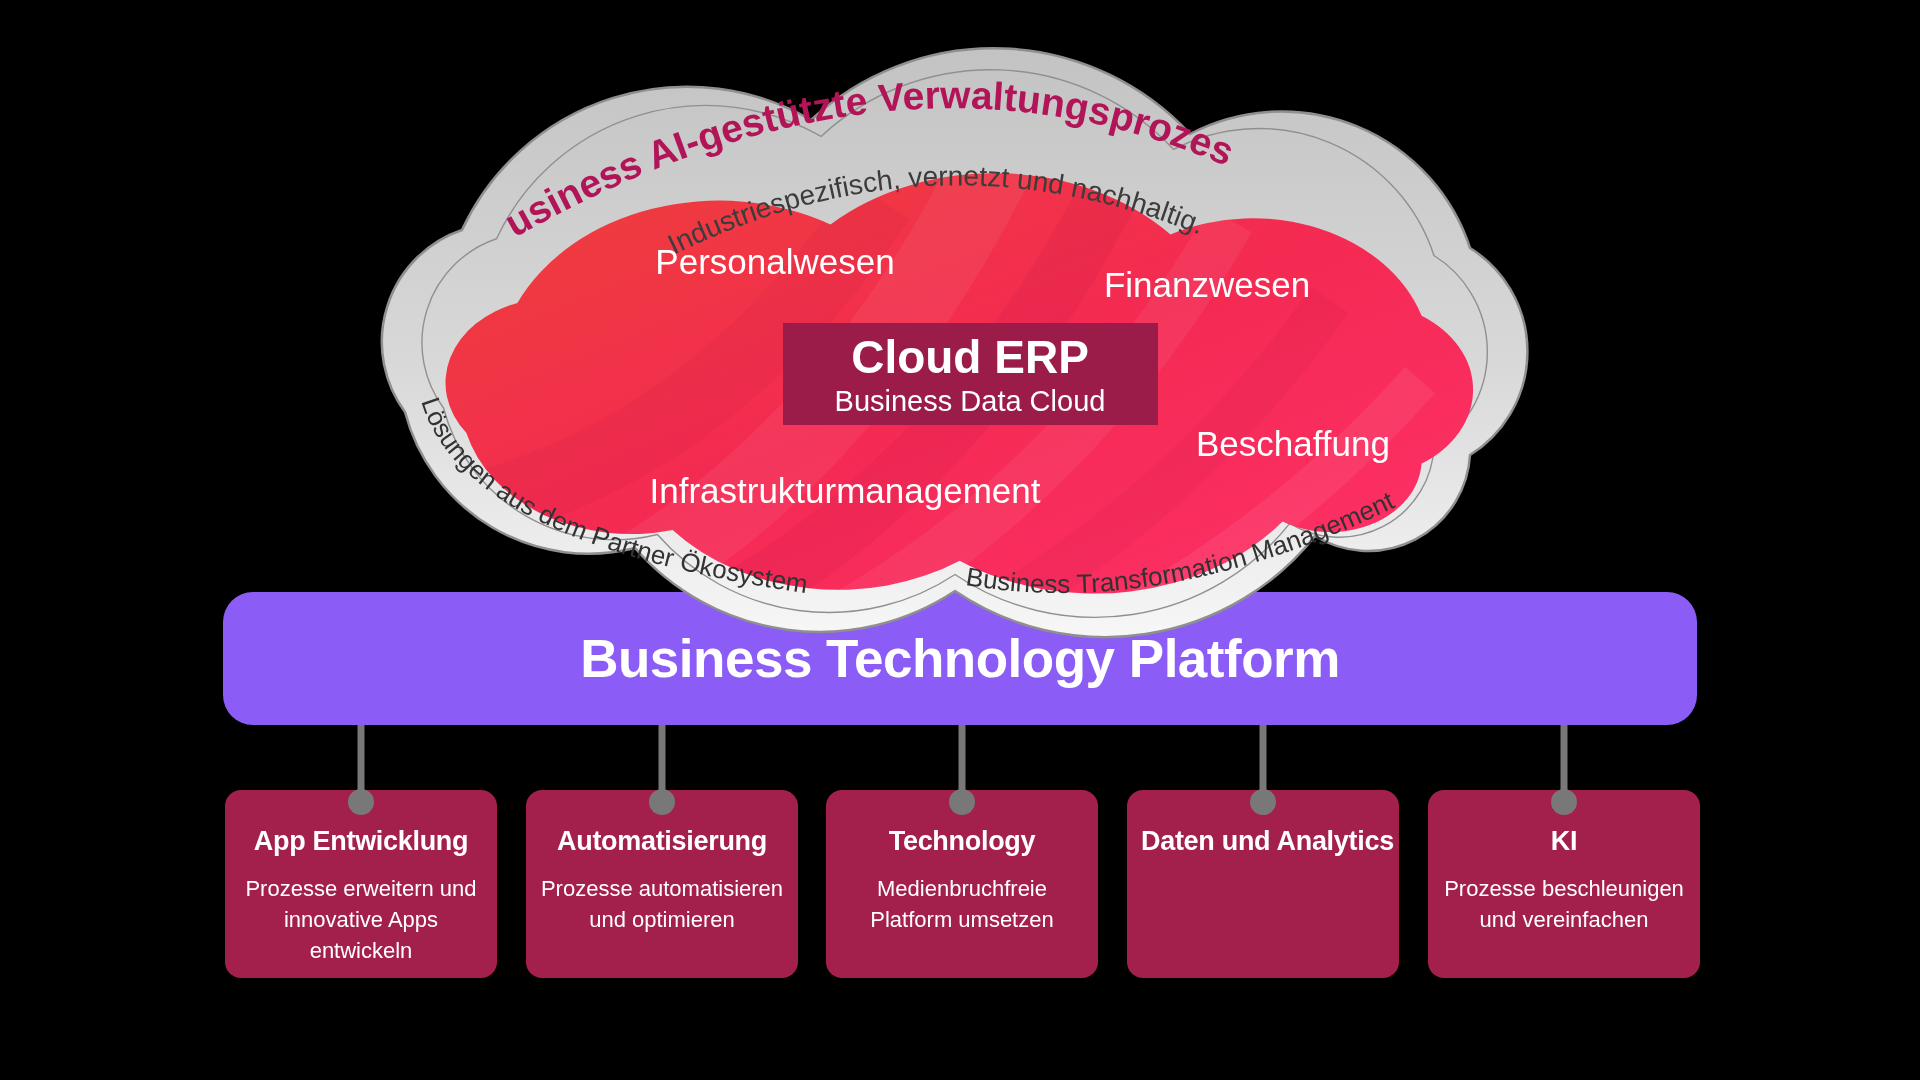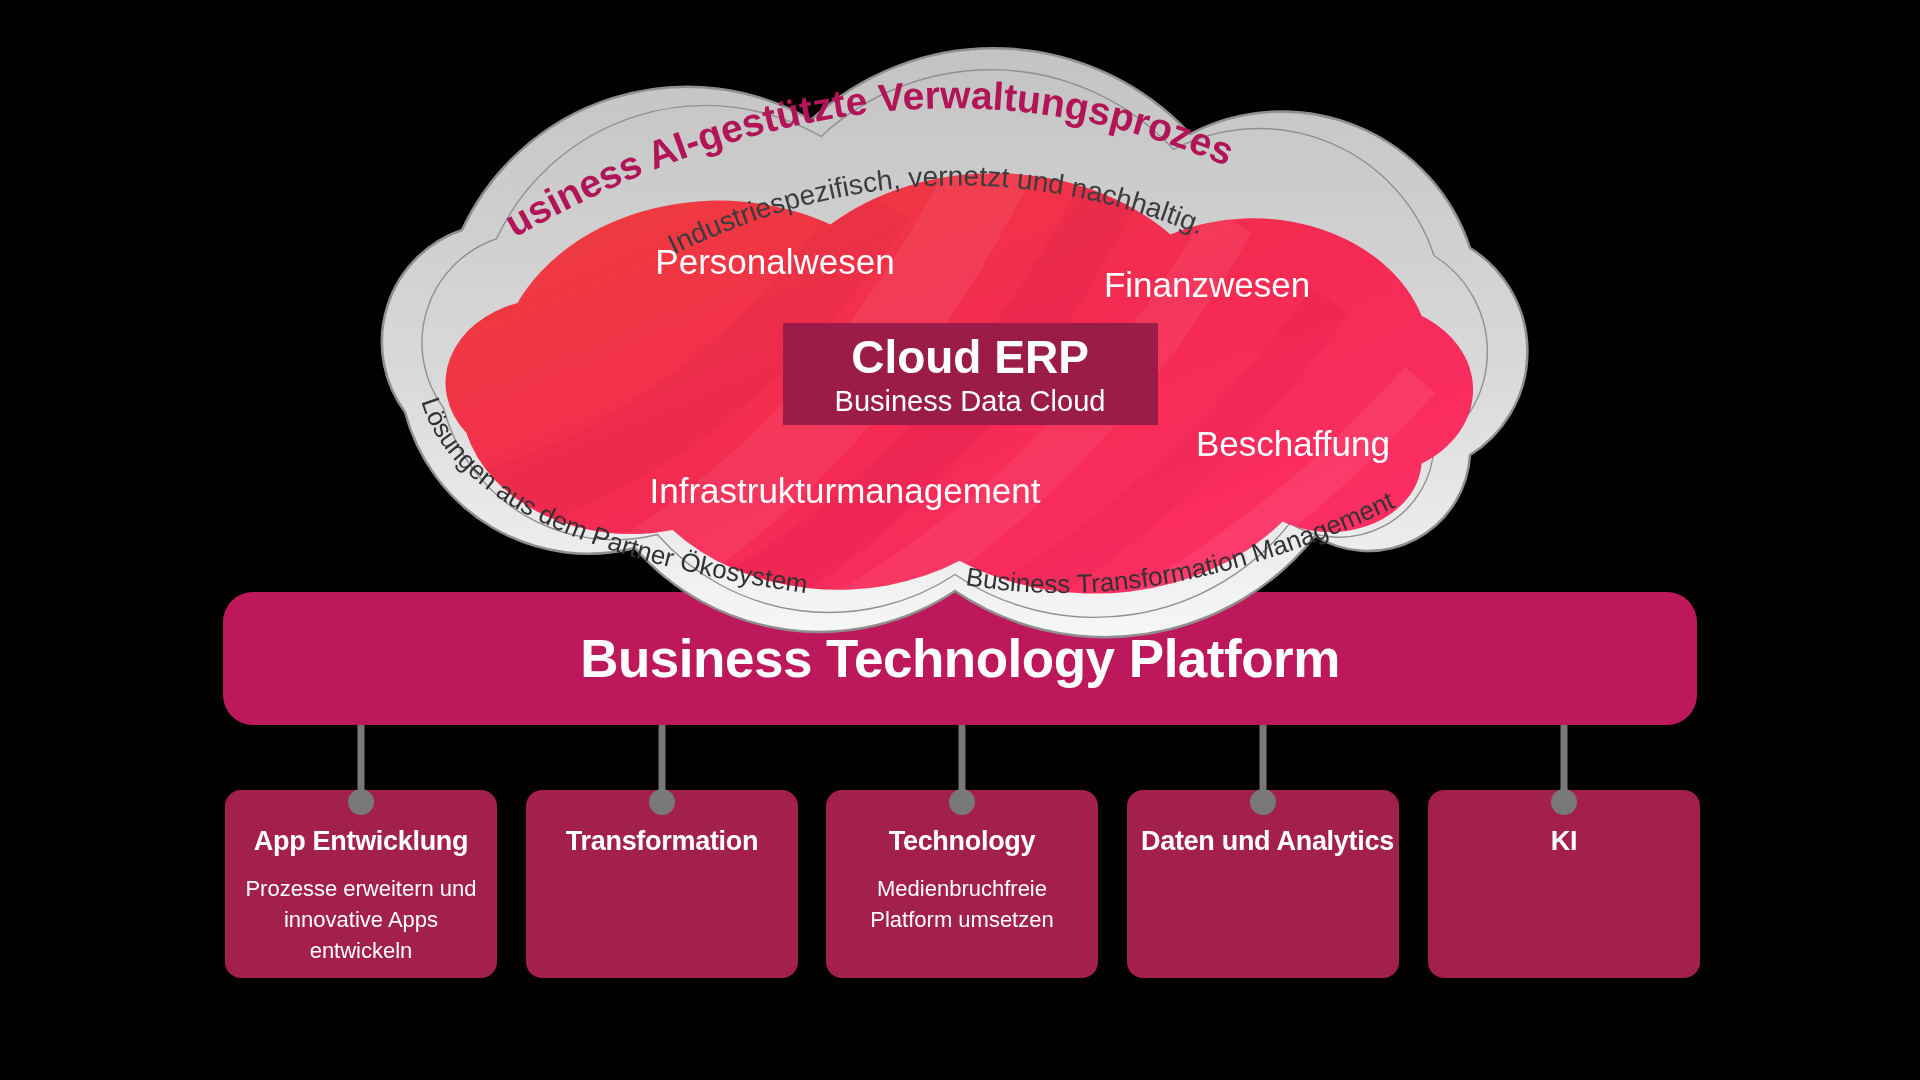--- a/index.html
+++ b/index.html
@@ -3,21 +3,21 @@
 <meta charset="utf-8">
 <style>
   html,body{margin:0;padding:0;background:#000;}
   .stage{
     position:relative;width:1920px;height:1080px;background:#000;
     overflow:hidden;font-family:"Liberation Sans",sans-serif;
   }
   
   .btp-bar{
     position:absolute;left:223px;top:592px;width:1474px;height:133px;
-    background:#be185d;border-radius:30px;z-index:1;
+    background:#8b5cf6;border-radius:30px;z-index:1;
     display:flex;align-items:center;justify-content:center;
   }
   .btp-bar .btp-label{
     color:#fff;font-size:53px;font-weight:bold;letter-spacing:-0.5px;white-space:nowrap;
   }
   
   .connector-line{
     position:absolute;top:725px;width:7px;height:77px;background:#787878;z-index:1;
     transform:translateX(-50%);
   }
@@ -65,34 +65,42 @@
   <div class="connector-dot" style="left:1564px"></div>
 
   <div class="cap-box" style="left:225px">
     <div class="cap-title">App Entwicklung</div>
     <div class="cap-desc">
       <span>Prozesse erweitern und</span>
       <span>innovative Apps entwickeln</span>
     </div>
   </div>
   <div class="cap-box" style="left:526px">
-    <div class="cap-title">Transformation</div>
+    <div class="cap-title">Automatisierung</div>
+    <div class="cap-desc">
+      <span>Prozesse automatisieren</span>
+      <span>und optimieren</span>
+    </div>
   </div>
   <div class="cap-box" style="left:826px">
     <div class="cap-title">Technology</div>
     <div class="cap-desc">
       <span>Medienbruchfreie</span>
       <span>Platform umsetzen</span>
     </div>
   </div>
   <div class="cap-box" style="left:1127px">
     <div class="cap-title">Daten und Analytics</div>
   </div>
   <div class="cap-box" style="left:1428px">
     <div class="cap-title">KI</div>
+    <div class="cap-desc">
+      <span>Prozesse beschleunigen</span>
+      <span>und vereinfachen</span>
+    </div>
   </div>
 
   <svg class="cloud-svg" viewBox="0 0 1920 1080">
     <defs>
       <linearGradient id="ringGrad" x1="0" y1="0" x2="0" y2="1">
         <stop offset="0" stop-color="#c3c3c3"></stop>
         <stop offset="0.55" stop-color="#d9d9d9"></stop>
         <stop offset="1" stop-color="#f7f7f7"></stop>
       </linearGradient>
       <linearGradient id="redGrad" x1="0" y1="0" x2="1" y2="1">

